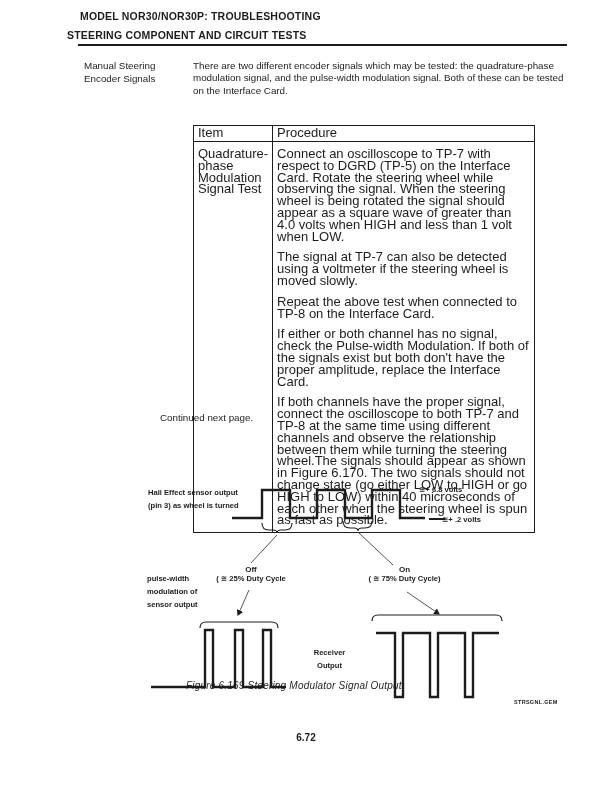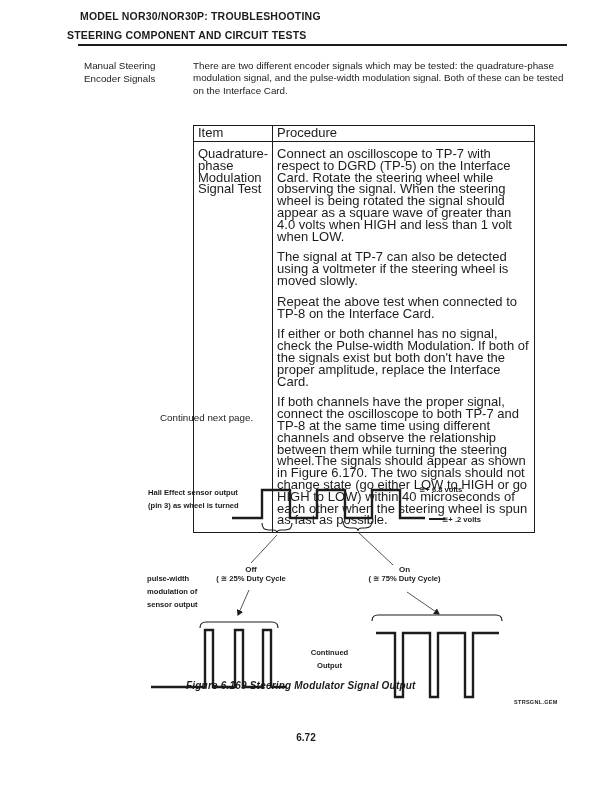--- a/index.html
+++ b/index.html
@@ -25,21 +25,21 @@
   .fig-label{font-size:7.6px;font-weight:bold;line-height:13px;}
   .hall-label{left:148px;top:486px;width:96px;}
   .volts-high{left:419px;top:483px;}
   .volts-low{left:442px;top:513px;}
   .off-label{left:205px;top:565px;width:92px;text-align:center;}
   .on-label{left:357px;top:565px;width:95px;text-align:center;}
   .duty{font-weight:bold;font-size:7.6px;}
   .state{font-weight:bold;font-size:8px;}
   .pwm-label{left:147px;top:572px;width:62px;}
   .receiver-label{left:297px;top:646px;width:65px;text-align:center;}
-  .fig-caption{left:186px;top:680px;font-size:10px;font-style:italic;font-weight:700;letter-spacing:.2px;}
+  .fig-caption{left:186px;top:680px;font-size:10px;font-style:italic;font-weight:400;letter-spacing:.2px;}
   .doc-ref{left:514px;top:699px;font-size:5.5px;font-weight:bold;letter-spacing:.3px;}
   .page-num{left:0;right:0;top:732px;text-align:center;font-size:10px;font-weight:600;}
 </style>
 </head>
 <body>
 
 <div class="page">
 
   <div class="abs header-title">MODEL NOR30/NOR30P: TROUBLESHOOTING</div>
   <div class="abs section-title">STEERING COMPONENT AND CIRCUIT TESTS</div>
@@ -106,21 +106,21 @@
     <div class="duty">( ≅ 25% Duty Cycle</div>
   </div>
   <div class="abs on-label">
     <div class="state">On</div>
     <div class="duty">( ≅ 75% Duty Cycle)</div>
   </div>
 
   <div class="abs fig-label pwm-label">pulse-width modulation of sensor output</div>
 
   <div class="abs fig-label receiver-label">
-    <div>Continued</div>
+    <div>Receiver</div>
     <div>Output</div>
   </div>
 
   <div class="abs fig-caption">Figure 6.169 Steering Modulator Signal Output</div>
   <div class="abs doc-ref">STRSGNL.GEM</div>
   <div class="abs page-num">6.72</div>
 
 </div>
 
 </body></html>

